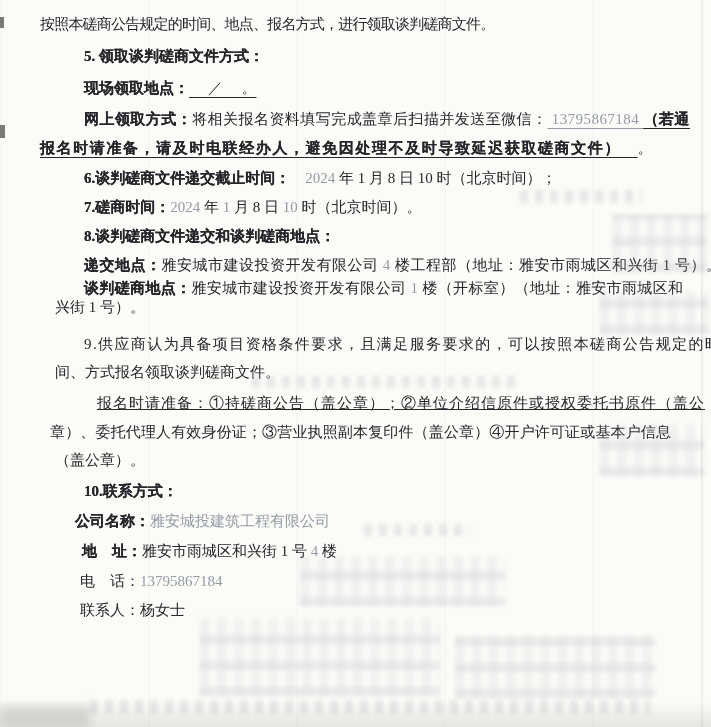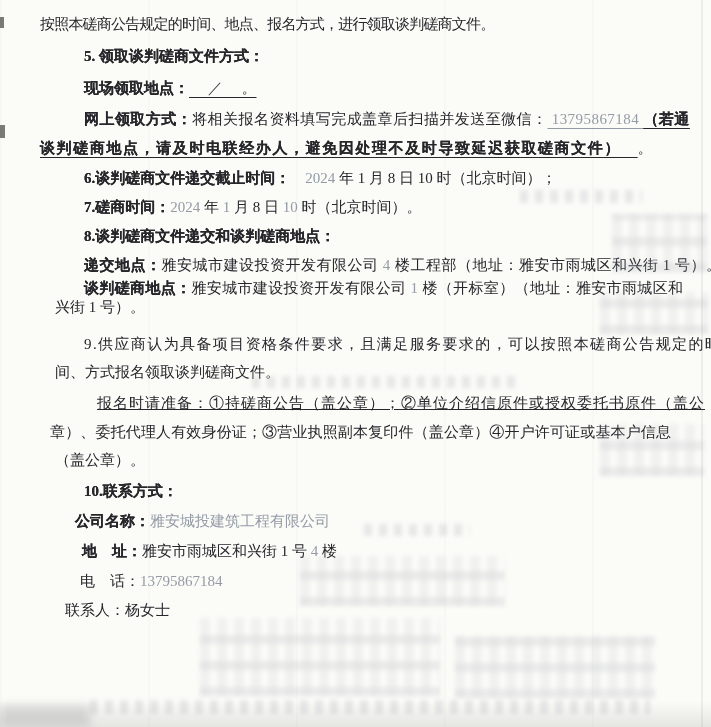--- a/index.html
+++ b/index.html
@@ -90,37 +90,37 @@
 </head>
 <body>
 
 <div id="page">
 
   <div id="doc-lines">
       <div class="line" style="left: 40px; top: 14px; letter-spacing: -0.8px;"><span class="">按照本磋商公告规定的时间、地点、报名方式，进行领取谈判磋商文件。</span></div>
       <div class="line" style="left: 84px; top: 46px;"><span class="b ">5. 领取谈判磋商文件方式：</span></div>
       <div class="line" style="left: 84px; top: 78px; font-family: Liberation Serif, serif;"><span class="b ">现场领取地点：</span><span class="u">　 ／ 　。</span></div>
       <div class="line" style="left: 84px; top: 109px; letter-spacing: 0.45px;"><span class="b ">网上领取方式：</span><span class="">将相关报名资料填写完成盖章后扫描并发送至微信：</span><span class="g u"> 13795867184 </span><span class="b u">（若通</span></div>
-      <div class="line" style="left: 40px; top: 138px; letter-spacing: 1.6px;"><span class="b u">谈判磋商地点，请及时电联经办人，避免因处理不及时导致延迟获取磋商文件）</span><span class="u">　</span><span class="">。</span></div>
+      <div class="line" style="left: 40px; top: 138px; letter-spacing: 1.6px;"><span class="b u">报名时请准备，请及时电联经办人，避免因处理不及时导致延迟获取磋商文件）</span><span class="u">　</span><span class="">。</span></div>
       <div class="line" style="left: 84px; top: 168px;"><span class="b ">6.谈判磋商文件递交截止时间：</span><span class="">　</span><span class="g ">2024</span><span class=""> 年 1 月 8 日 10 时（北京时间）；</span></div>
       <div class="line" style="left: 84px; top: 197px;"><span class="b ">7.磋商时间：</span><span class="g ">2024</span><span class=""> 年 </span><span class="g ">1</span><span class=""> 月 8 日 </span><span class="g ">10</span><span class=""> 时（北京时间）。</span></div>
       <div class="line" style="left: 84px; top: 226px;"><span class="b ">8.谈判磋商文件递交和谈判磋商地点：</span></div>
       <div class="line" style="left: 84px; top: 255px; letter-spacing: 0.5px;"><span class="b ">递交地点：</span><span class="">雅安城市建设投资开发有限公司 </span><span class="g ">4</span><span class=""> 楼工程部（地址：雅安市雨城区和兴街 1 号）。</span></div>
       <div class="line" style="left: 84px; top: 278px; letter-spacing: 0.35px;"><span class="b ">谈判磋商地点：</span><span class="">雅安城市建设投资开发有限公司 </span><span class="g ">1</span><span class=""> 楼（开标室）（地址：雅安市雨城区和</span></div>
       <div class="line" style="left: 55px; top: 297px;"><span class="">兴街 1 号）。</span></div>
       <div class="line" style="left: 84px; top: 334px; letter-spacing: 1.4px;"><span class="">9.供应商认为具备项目资格条件要求，且满足服务要求的，可以按照本磋商公告规定的时</span></div>
       <div class="line" style="left: 55px; top: 362px;"><span class="">间、方式报名领取谈判磋商文件。</span></div>
       <div class="line" style="left: 97px; top: 393px; letter-spacing: 1px; text-decoration: underline;"><span class="">报名时请准备：①持磋商公告（盖公章）；②单位介绍信原件或授权委托书原件（盖公</span></div>
       <div class="line" style="left: 50px; top: 422px; letter-spacing: 0.15px;"><span class="">章）、委托代理人有效身份证；③营业执照副本复印件（盖公章）④开户许可证或基本户信息</span></div>
       <div class="line" style="left: 55px; top: 450px; text-align: center;"><span class="">（盖公章）。</span></div>
       <div class="line" style="left: 84px; top: 481px;"><span class="b ">10.联系方式：</span></div>
       <div class="line" style="left: 75px; top: 511px;"><span class="b ">公司名称：</span><span class="g ">雅安城投建筑工程有限公司</span></div>
       <div class="line" style="left: 82px; top: 541px;"><span class="b ">地　址：</span><span class="">雅安市雨城区和兴街 1 号 </span><span class="g ">4</span><span class=""> 楼</span></div>
       <div class="line" style="left: 80px; top: 571px;"><span class="">电　话：</span><span class="g ">13795867184</span></div>
-      <div class="line" style="left: 65px; top: 600px;"><span class="">联系人：</span><span class="">杨女士</span></div>
+      <div class="line" style="left: 80px; top: 600px;"><span class="">联系人：</span><span class="">杨女士</span></div>
     </div>
 
   <div class="smudge-row" style="left:520px;top:190px;width:122px;height:13px;"></div>
   <div class="smudge-block" style="left:612px;top:214px;width:95px;height:58px;"></div>
   <div class="smudge-block" style="left:600px;top:292px;width:108px;height:42px;"></div>
   <div class="smudge-row" style="left:252px;top:376px;width:268px;height:12px;"></div>
   <div class="smudge-block" style="left:600px;top:424px;width:104px;height:52px;"></div>
   <div class="smudge-row" style="left:364px;top:524px;width:106px;height:12px;"></div>
   <div class="smudge-block" style="left:300px;top:556px;width:205px;height:50px;"></div>
   <div class="smudge-block" style="left:200px;top:618px;width:240px;height:78px;"></div>

